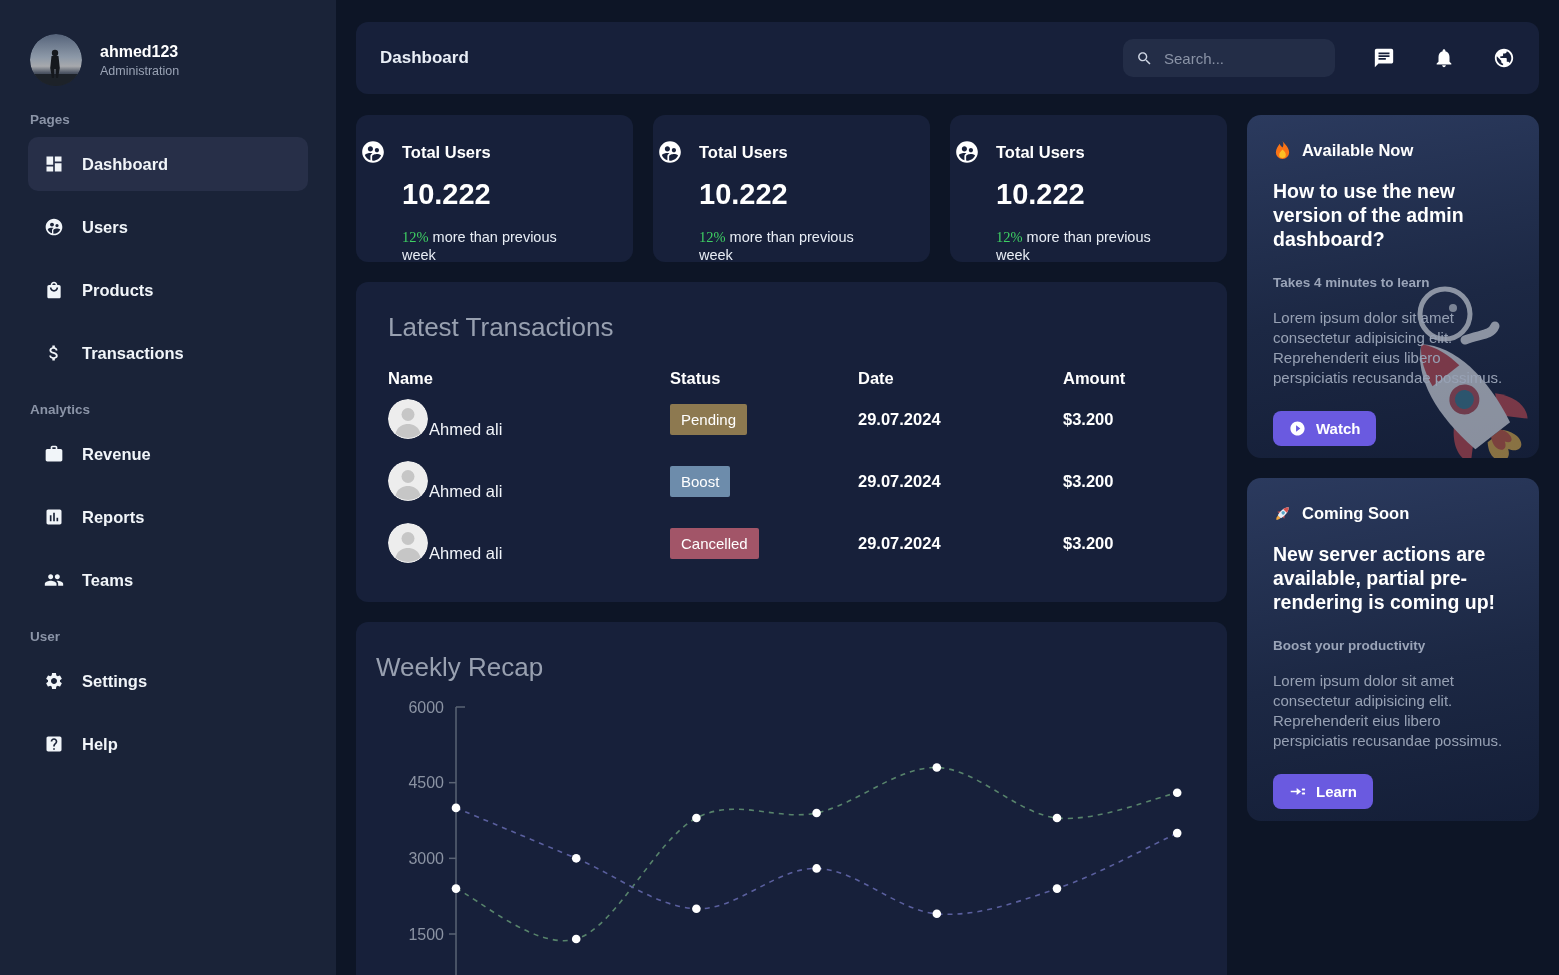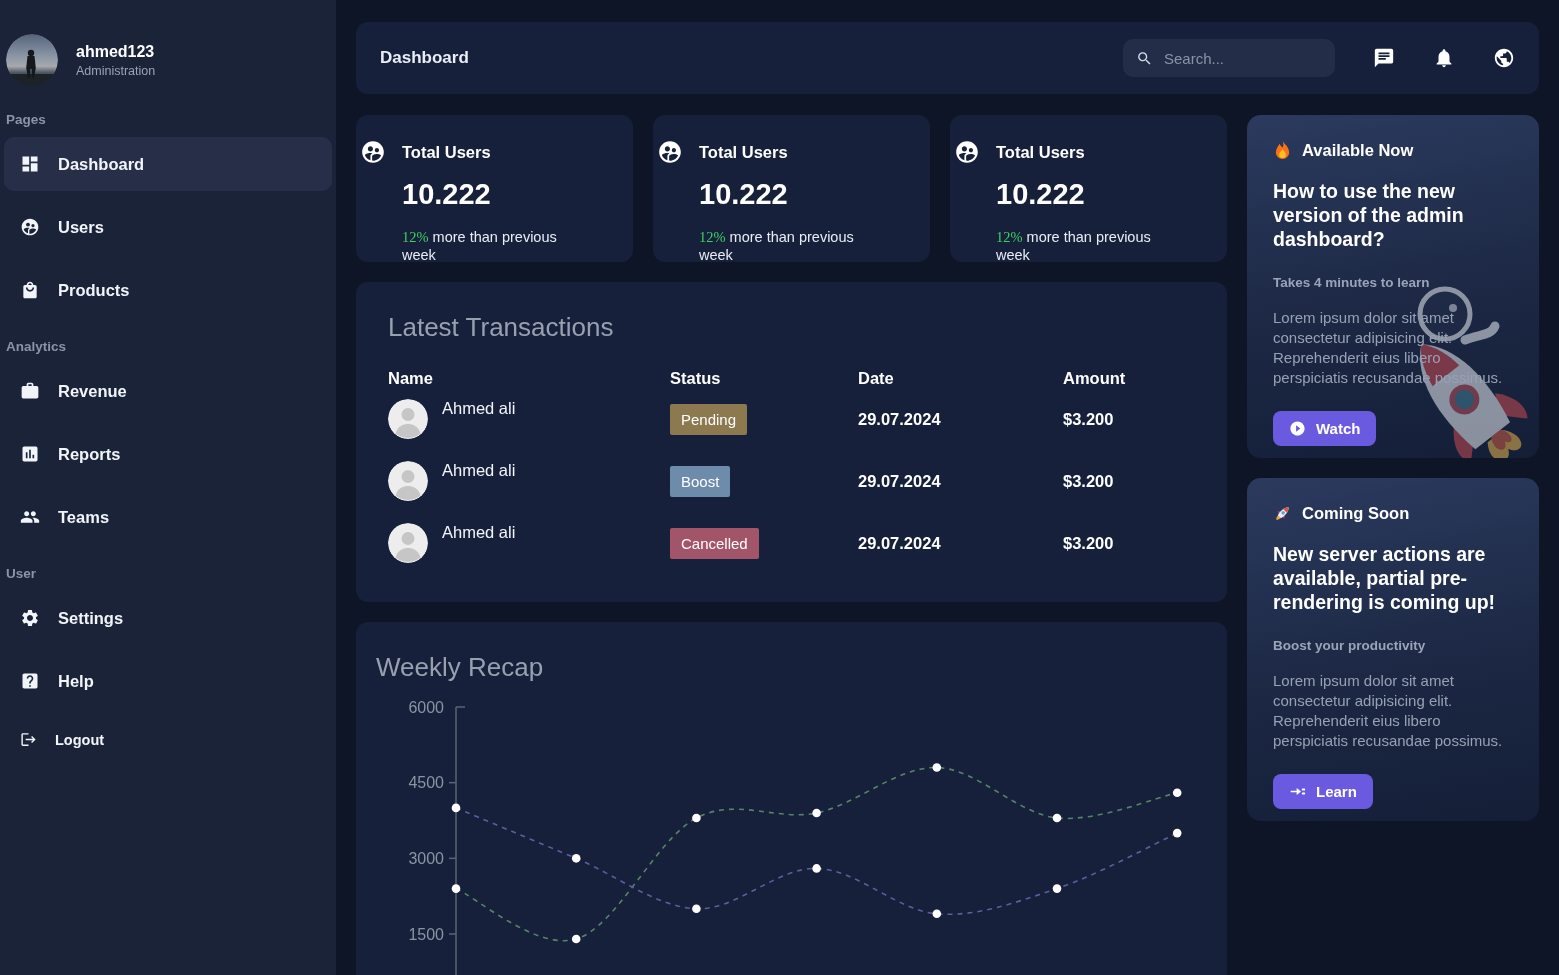--- a/index.html
+++ b/index.html
@@ -5,21 +5,21 @@
   html,body{margin:0;padding:0;}
   body{
     width:1559px;height:975px;overflow:hidden;
     background:#0d1526;color:#eef2f7;
     font-family:"Liberation Sans", sans-serif;
     -webkit-font-smoothing:antialiased;
   }
   .page{display:flex;width:1559px;height:975px;}
 
   
-  .sidebar{width:336px;flex-shrink:0;background:#1a2338;box-sizing:border-box;padding:18px 4px;}
+  .sidebar{width:336px;flex-shrink:0;background:#1a2338;box-sizing:border-box;padding:18px 28px;}
   .profile{display:flex;align-items:center;gap:18px;margin:16px 0 26px 2px;}
   .avatar{width:52px;height:52px;border-radius:50%;overflow:hidden;flex-shrink:0;}
   .profile-name{font-size:16px;font-weight:700;color:#ffffff;}
   .profile-role{font-size:12.5px;color:#9aa3b5;margin-top:3px;}
   .nav-label{color:#8b94a7;font-size:13.5px;font-weight:700;margin:22px 0 10px 2px;}
   .nav-item{display:flex;align-items:center;gap:18px;padding:17px 16px;border-radius:10px;
     color:#f1f5f9;font-size:16.5px;font-weight:600;margin-bottom:9px;cursor:pointer;}
   .nav-item.active{background:#272f48;}
   .nav-item .ic{width:20px;height:20px;}
   .nav-item.small{font-size:14.5px;padding:14px 16px;}
@@ -54,21 +54,21 @@
   .stat-value{font-size:29px;font-weight:700;margin:13px 0 17px 42px;color:#fff;}
   .stat-sub{margin-left:42px;font-size:14.5px;line-height:1.25;color:#e8edf5;max-width:170px;}
   .stat-sub .pct{font-weight:400;font-family:Liberation Serif, serif;}
 
   
   .tx-card{padding:22px 32px 26px 32px;margin-bottom:20px;height:320px;}
   .section-title{font-size:26px;font-weight:400;color:#98a0b0;margin:8px 0 0 0;}
   .tx-grid{display:grid;grid-template-columns:282px 188px 205px 1fr;align-items:center;}
   .tx-header{margin-top:26px;font-size:16.5px;font-weight:700;color:#fff;}
   .tx-row{margin-top:0;height:62px;font-size:16.5px;}
-  .tx-name{display:flex;align-items:flex-start;gap:14px;font-weight:400;color:#f2f5fa;}
+  .tx-name{display:flex;align-items:flex-end;gap:1px;font-weight:400;color:#f2f5fa;}
   .tx-avatar{width:40px;height:40px;border-radius:50%;overflow:hidden;flex-shrink:0;}
   .badge{display:inline-block;padding:7px 11px;border-radius:2px;font-size:15px;color:#fff;}
   .tx-date,.tx-amount{font-weight:700;color:#fff;}
 
   
   .chart-card{padding:22px 20px;height:420px;}
   .chart-card svg{display:block;margin-top:6px;font-family:inherit;}
 
   
   .promo-card{position:relative;height:343px;border-radius:14px;padding:26px;box-sizing:border-box;
@@ -135,20 +135,28 @@
           <span>Users</span>
         </div>
         <div class="nav-item">
           <span class="ic">
             <svg viewBox="0 0 24 24" fill="currentColor">
               <path d="M18 6h-2c0-2.21-1.79-4-4-4S8 3.79 8 6H6c-1.1 0-2 .9-2 2v12c0 1.1.9 2 2 2h12c1.1 0 2-.9 2-2V8c0-1.1-.9-2-2-2zm-6-2c1.1 0 2 .9 2 2h-4c0-1.1.9-2 2-2zm0 10c-2.76 0-5-2.24-5-5h2c0 1.66 1.34 3 3 3s3-1.34 3-3h2c0 2.76-2.24 5-5 5z"></path>
             </svg>
           </span>
           <span>Products</span>
         </div>
+        <div class="nav-item">
+          <span class="ic">
+            <svg viewBox="0 0 24 24" fill="currentColor">
+              <path d="M11.8 10.9c-2.27-.59-3-1.2-3-2.15 0-1.09 1.01-1.85 2.7-1.85 1.78 0 2.44.85 2.5 2.1h2.21c-.07-1.72-1.12-3.3-3.21-3.81V3h-3v2.16c-1.94.42-3.5 1.68-3.5 3.61 0 2.31 1.91 3.46 4.7 4.13 2.5.6 3 1.48 3 2.41 0 .69-.49 1.79-2.7 1.79-2.06 0-2.87-.92-2.98-2.1h-2.2c.12 2.19 1.76 3.42 3.68 3.83V21h3v-2.15c1.95-.37 3.5-1.5 3.5-3.55 0-2.84-2.43-3.81-4.7-4.4z"></path>
+            </svg>
+          </span>
+          <span>Transactions</span>
+        </div>
         <div class="nav-label">Analytics</div>
         <div class="nav-item">
           <span class="ic">
             <svg viewBox="0 0 24 24" fill="currentColor">
               <path d="M20 6h-4V4c0-1.11-.89-2-2-2h-4c-1.11 0-2 .89-2 2v2H4c-1.11 0-1.99.89-1.99 2L2 19c0 1.11.89 2 2 2h16c1.11 0 2-.89 2-2V8c0-1.11-.89-2-2-2zm-6 0h-4V4h4v2z"></path>
             </svg>
           </span>
           <span>Revenue</span>
         </div>
         <div class="nav-item">
@@ -176,28 +184,20 @@
           </span>
           <span>Settings</span>
         </div>
         <div class="nav-item">
           <span class="ic">
             <svg viewBox="0 0 24 24" fill="currentColor">
               <path d="M19 3H5c-1.1 0-2 .9-2 2v14c0 1.1.9 2 2 2h14c1.1 0 2-.9 2-2V5c0-1.1-.9-2-2-2zm-6 16h-2v-2h2v2zm2.07-7.75l-.9.92C13.45 12.9 13 13.5 13 15h-2v-.5c0-1.1.45-2.1 1.17-2.83l1.24-1.26c.37-.36.59-.86.59-1.41 0-1.1-.9-2-2-2s-2 .9-2 2H8c0-2.21 1.79-4 4-4s4 1.79 4 4c0 .88-.36 1.68-.93 2.25z"></path>
             </svg>
           </span>
           <span>Help</span>
-        </div>
-        <div class="nav-item small">
-          <span class="ic">
-            <svg viewBox="0 0 24 24" fill="currentColor">
-              <path d="M17 7l-1.41 1.41L18.17 11H8v2h10.17l-2.58 2.58L17 17l5-5zM4 5h8V3H4c-1.1 0-2 .9-2 2v14c0 1.1.9 2 2 2h8v-2H4V5z"></path>
-            </svg>
-          </span>
-          <span>Logout</span>
         </div>
       </nav>
   </aside>
 
   <div class="main">
 
     <header class="card topbar">
       <h1>Dashboard</h1>
       <div class="topbar-right">
         <div class="search">

